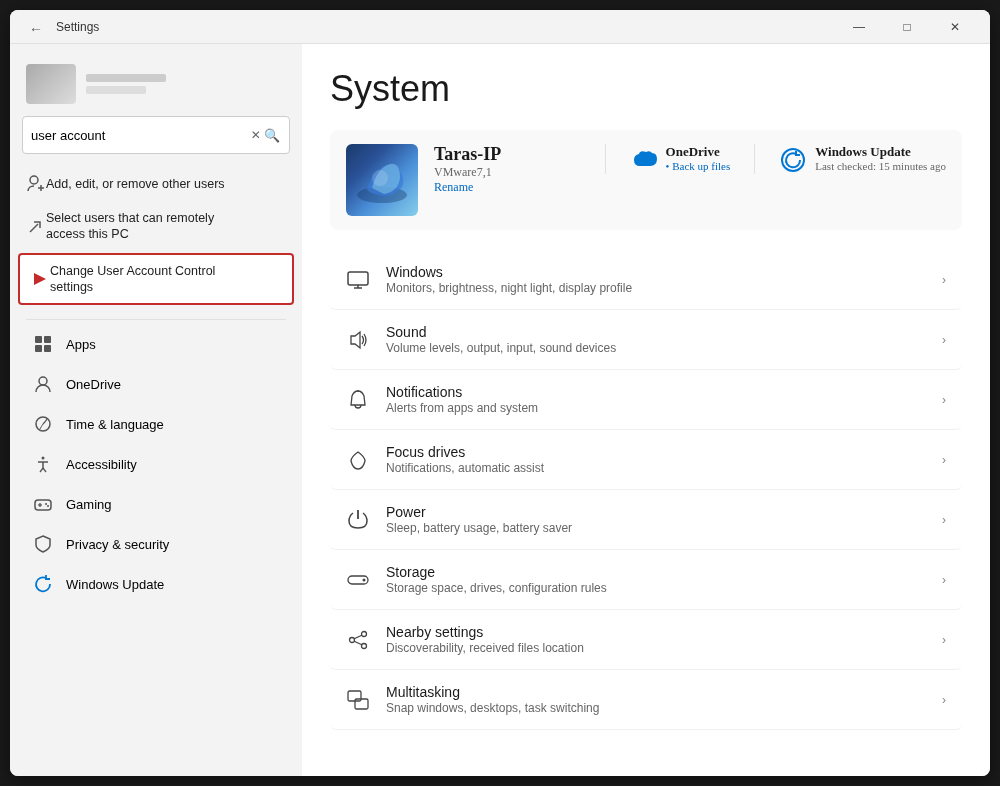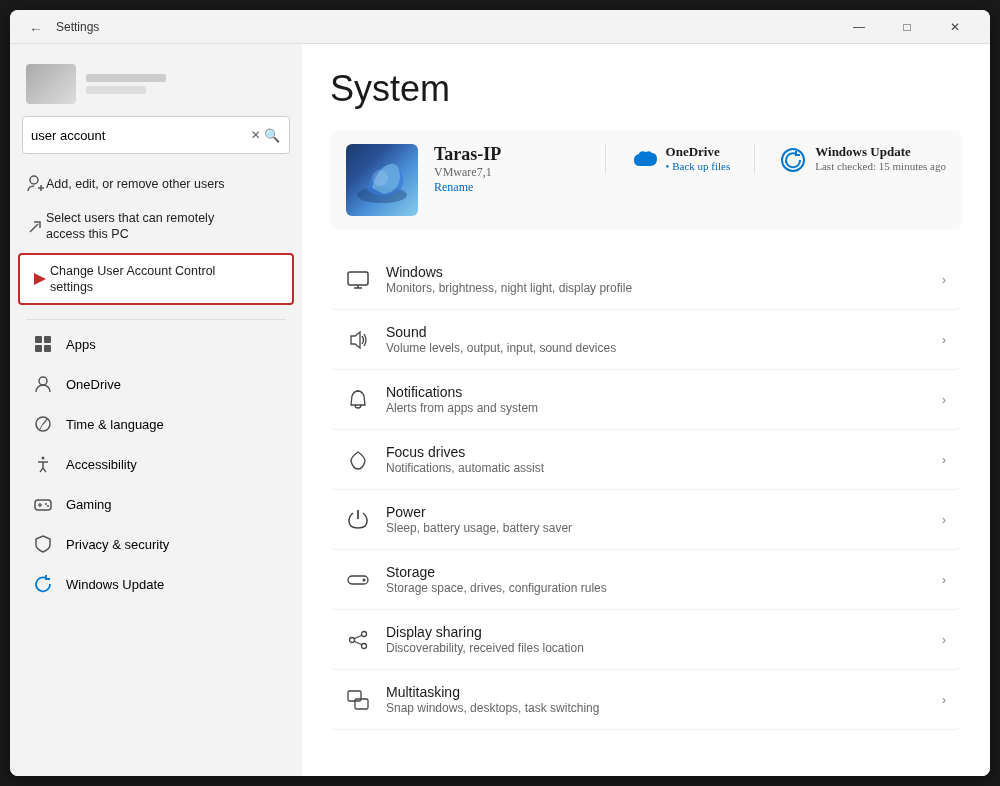--- a/index.html
+++ b/index.html
@@ -600,21 +600,21 @@
             <div class="settings-item-icon">
               <svg width="22" height="22" viewBox="0 0 22 22" fill="none">
                 <circle cx="5" cy="11" r="2.5" stroke="#444" stroke-width="1.3"></circle>
                 <circle cx="17" cy="5" r="2.5" stroke="#444" stroke-width="1.3"></circle>
                 <circle cx="17" cy="17" r="2.5" stroke="#444" stroke-width="1.3"></circle>
                 <line x1="7.2" y1="9.8" x2="14.8" y2="6.2" stroke="#444" stroke-width="1.2"></line>
                 <line x1="7.2" y1="12.2" x2="14.8" y2="15.8" stroke="#444" stroke-width="1.2"></line>
               </svg>
             </div>
             <div class="settings-item-text">
-              <div class="settings-item-title">Display sharing</div>
+              <div class="settings-item-title">Nearby settings</div>
               <div class="settings-item-desc">Discoverability, received files location</div>
             </div>
             <div class="settings-item-chevron">›</div>
           </div>
 
           <div class="settings-item">
             <div class="settings-item-icon">
               <svg width="22" height="20" viewBox="0 0 22 20" fill="none">
                 <rect x="1" y="1" width="13" height="10" rx="1.5" stroke="#444" stroke-width="1.3"></rect>
                 <rect x="8" y="9" width="13" height="10" rx="1.5" stroke="#444" stroke-width="1.3"></rect>

